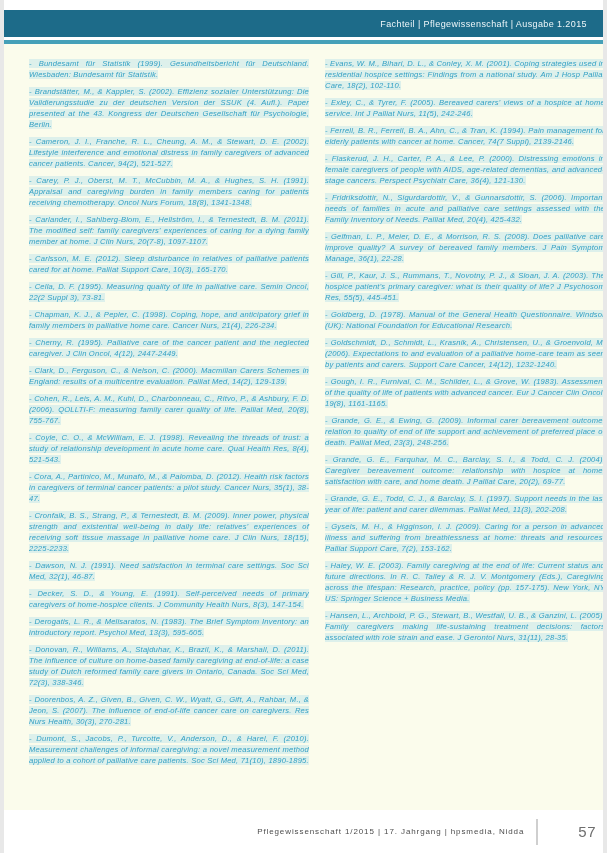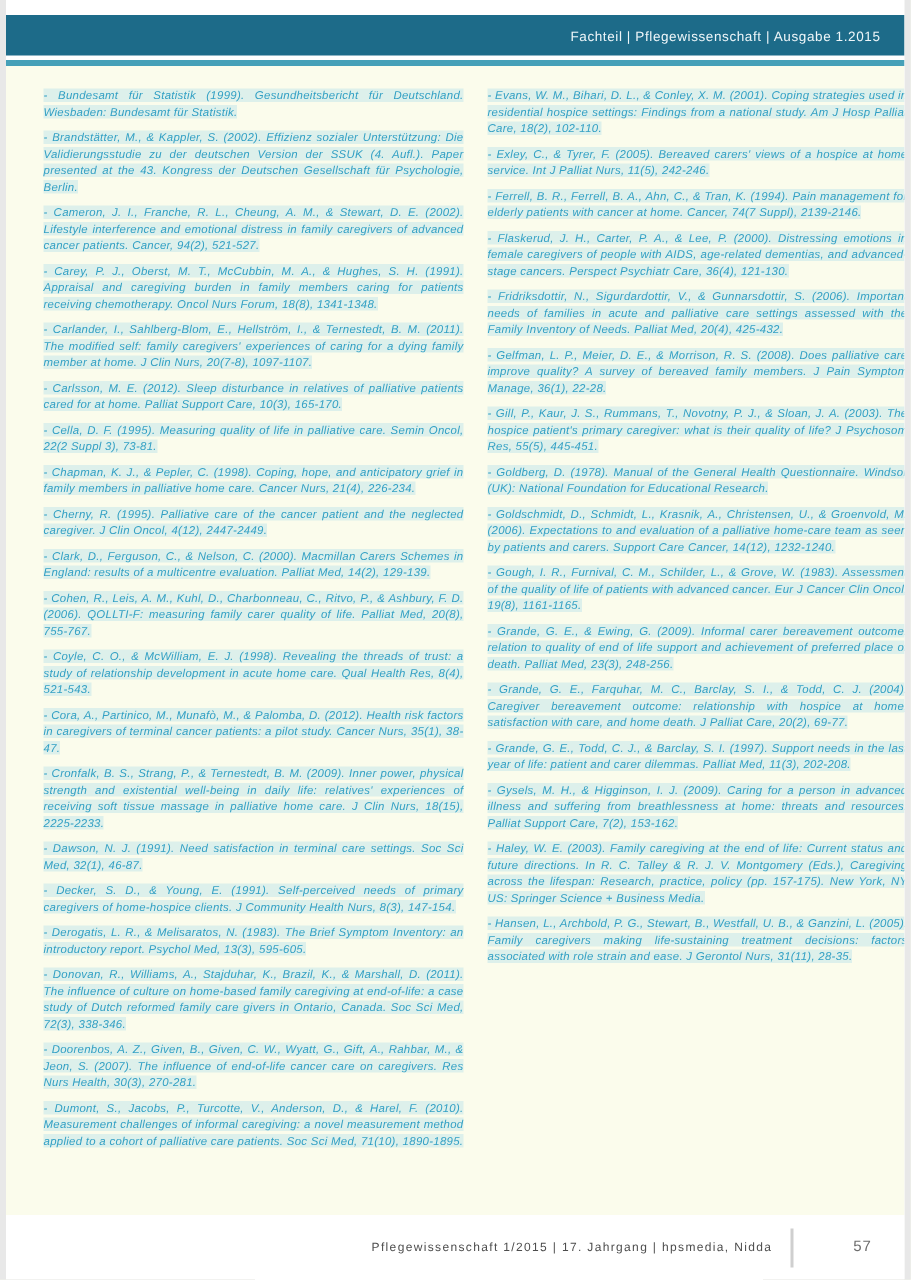--- a/index.html
+++ b/index.html
@@ -65,36 +65,36 @@
   }
   
   .page-footer {
     position: absolute;
     bottom: 0; left: 0; right: 0;
     height: 43px;
     background: #ffffff;
     display: flex;
     align-items: center;
     justify-content: flex-end;
-    padding-right: 22px;
+    padding-right: 7px;
   }
   .footer-journal-line {
     color: #4d4d4d;
     font-size: 8px;
     letter-spacing: 0.9px;
   }
   .footer-divider {
     width: 2px;
     height: 26px;
     background: #cfcfcf;
     margin: 0 40px 0 12px;
   }
   .footer-page-number {
     color: #6e6e6e;
-    font-size: 10px;
+    font-size: 15px;
     letter-spacing: 0.5px;
   }
 </style>
 </head>
 <body>
 
 <div class="page">
 
   <div class="header-band">
     <span class="header-band-text">Fachteil | Pflegewissenschaft | Ausgabe 1.2015</span>

